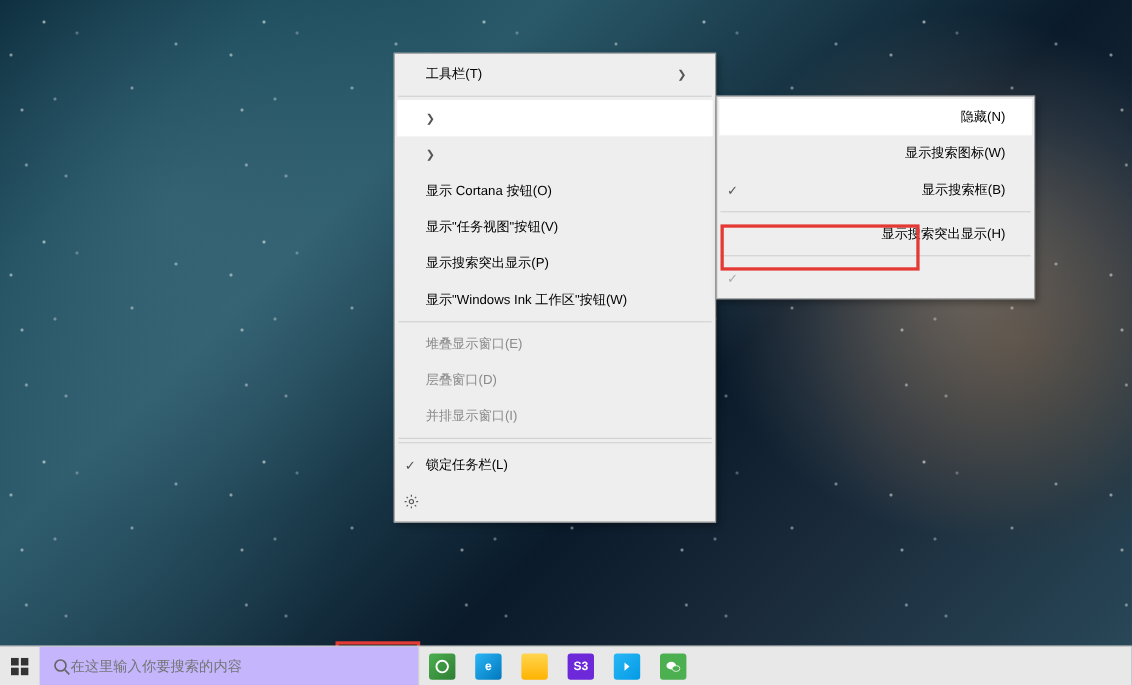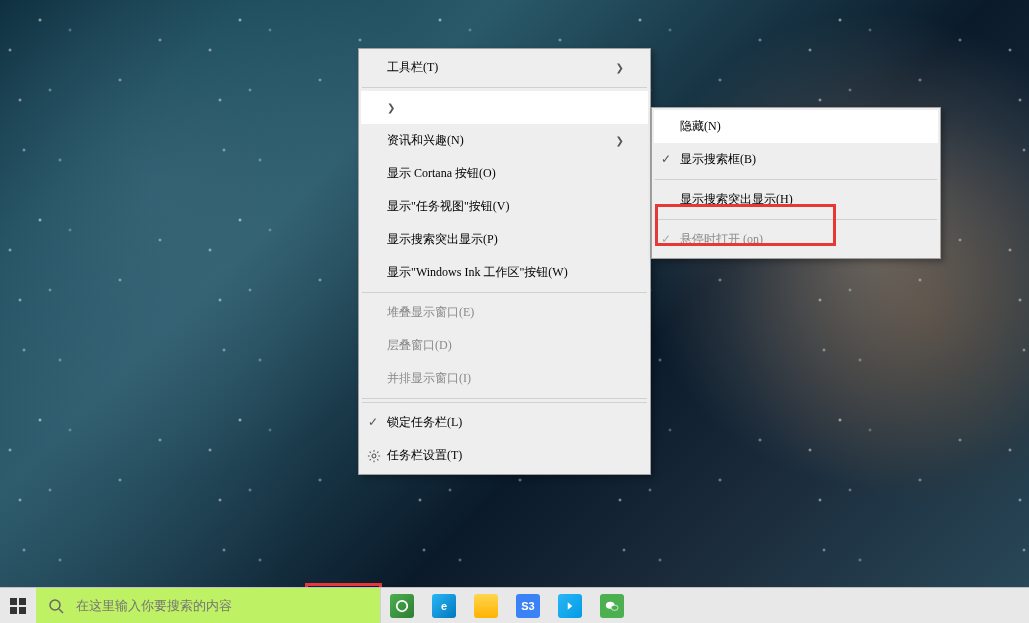--- a/index.html
+++ b/index.html
@@ -50,31 +50,31 @@
     min-width: 290px;
     color: #000;
   }
   .menu-main {
     left: 358px;
     top: 48px;
     width: 293px;
   }
   .menu-sub {
     left: 651px;
-    top: 107px;
+    top: 87px;
     width: 209px;
+    text-align: right;
   }
   .menu-item {
     display: flex;
     align-items: center;
     height: 33px;
     padding: 0 24px 0 26px;
     cursor: default;
     position: relative;
-    font-family: Liberation Serif, serif;
   }
   .menu-item.highlight {
     background: #ffffff;
   }
   .menu-item.disabled { color: #8a8a8a; }
   .menu-item .label { flex: 1; }
   .menu-item .arrow { color: #555; font-size: 10px; }
   .menu-sep {
     height: 1px;
     background: #d0d0d0;
@@ -115,25 +115,24 @@
   }
   .start-btn {
     width: 36px;
     display: flex;
     align-items: center;
     justify-content: center;
   }
   .start-btn svg { width: 16px; height: 16px; }
   .search-box {
     width: 345px;
-    background: #bef264;
+    background: #c4b5fd;
     display: flex;
     align-items: center;
     padding: 14px 12px;
-    gap: 12px;
     border-right: 1px solid #d0d0d0;
   }
   .search-box input {
     border: none;
     outline: none;
     font-size: 13px;
     flex: 1;
     background: transparent;
     color: #666;
     font-family: inherit;
@@ -164,21 +163,20 @@
 <div class="context-menu menu-main">
   <div class="menu-item">
     <span class="label">工具栏(T)</span>
     <span class="arrow">❯</span>
   </div>
   <div class="menu-sep"></div>
   <div class="menu-item highlight">
     <span class="arrow">❯</span>
   </div>
   <div class="menu-item">
-    <span class="label">资讯和兴趣(N)</span>
     <span class="arrow">❯</span>
   </div>
   <div class="menu-item">
     <span class="label">显示 Cortana 按钮(O)</span>
   </div>
   <div class="menu-item">
     <span class="label">显示"任务视图"按钮(V)</span>
   </div>
   <div class="menu-item">
     <span class="label">显示搜索突出显示(P)</span>
@@ -202,40 +200,41 @@
     <span class="check">✓</span>
     <span class="label">锁定任务栏(L)</span>
   </div>
   <div class="menu-item">
     <span class="gear">
       <svg viewBox="0 0 16 16" width="14" height="14" fill="none" stroke="#555" stroke-width="1.2">
         <circle cx="8" cy="8" r="2.2"></circle>
         <path d="M8 1v2M8 13v2M1 8h2M13 8h2M3 3l1.4 1.4M11.6 11.6L13 13M3 13l1.4-1.4M11.6 4.4L13 3"></path>
       </svg>
     </span>
-    <span class="label">任务栏设置(T)</span>
   </div>
 </div>
 
 <div class="context-menu menu-sub">
   <div class="menu-item highlight">
     <span class="label">隐藏(N)</span>
   </div>
   <div class="menu-item">
+    <span class="label">显示搜索图标(W)</span>
+  </div>
+  <div class="menu-item">
     <span class="check">✓</span>
     <span class="label">显示搜索框(B)</span>
   </div>
   <div class="menu-sep"></div>
   <div class="menu-item">
     <span class="label">显示搜索突出显示(H)</span>
   </div>
   <div class="menu-sep"></div>
   <div class="menu-item disabled">
     <span class="check">✓</span>
-    <span class="label">悬停时打开 (on)</span>
   </div>
 </div>
 
 <div class="redbox redbox1"></div>
 <div class="redbox redbox2"></div>
 
 <div class="taskbar">
   <div class="start-btn">
     <svg viewBox="0 0 16 16">
       <rect x="0" y="0" width="7" height="7" fill="#333"></rect>
@@ -259,21 +258,21 @@
           </svg>
       </div>
     </div>
     <div class="task-icon">
       <div class="app-ico" style="background:linear-gradient(135deg,#29b6f6,#0277bd)">e</div>
     </div>
     <div class="task-icon">
       <div class="app-ico" style="background:linear-gradient(#ffd54f,#ffb300)"></div>
     </div>
     <div class="task-icon">
-      <div class="app-ico" style="background:#3b82f6">S3</div>
+      <div class="app-ico" style="background:#6d28d9">S3</div>
     </div>
     <div class="task-icon">
       <div class="app-ico" style="background:linear-gradient(135deg,#29b6f6,#039be5)">
         <svg viewBox="0 0 16 16" width="12" height="12" fill="#fff">
             <path d="M5 3l6 5-6 5z"></path>
           </svg>
       </div>
     </div>
     <div class="task-icon">
       <div class="app-ico" style="background:#4caf50">

